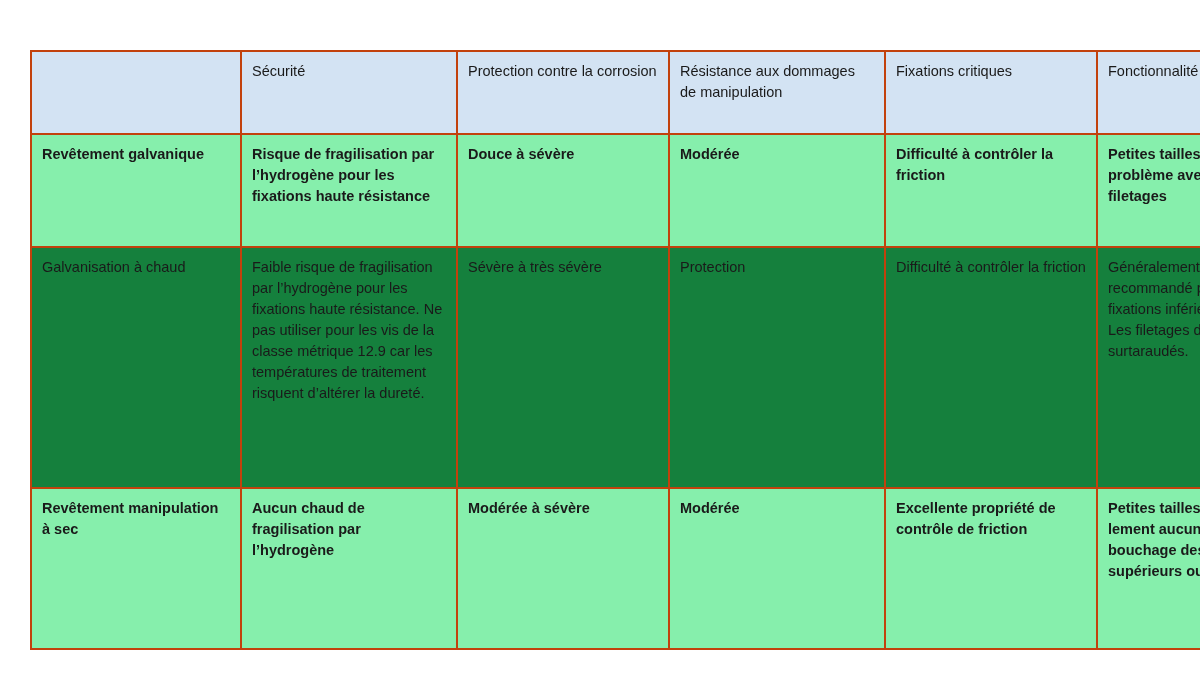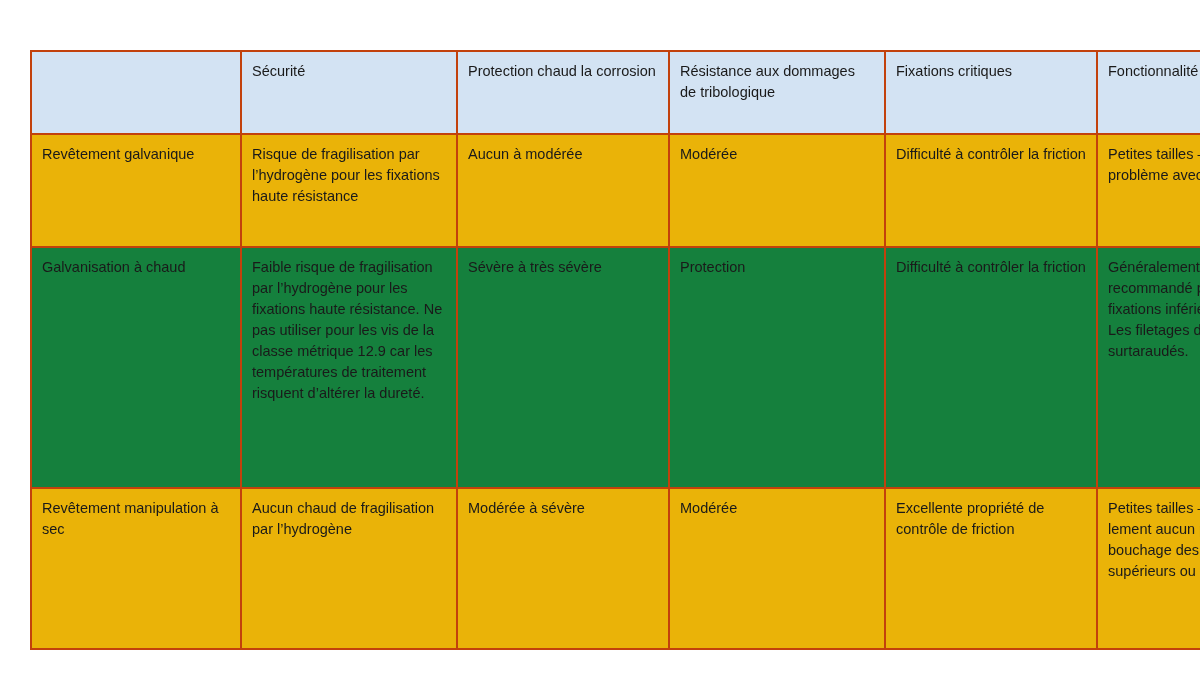--- a/index.html
+++ b/index.html
@@ -39,21 +39,22 @@
   }
   thead td {
     background: #d3e3f3;
     font-size: 14.5px;
     line-height: 1.45;
   }
   tbody tr.shaded td {
     background: #15803d;
   }
   tbody tr.plain td {
-    background: #eab308;
+    background: #86efac;
+    font-weight: bold;
   }
   td.rowhead {
     font-weight: bold;
   }
   .col-0 { width: 188px; }
   .col-1 { width: 194px; }
   .col-2 { width: 190px; }
   .col-3 { width: 194px; }
   .col-4 { width: 190px; }
   .col-5 { width: 184px; }
@@ -70,32 +71,32 @@
 </head>
 <body>
 
 <div class="page">
 
   <table class="comparison">
     <thead>
       <tr class="header-row">
         <td class="col-0"></td>
         <td class="col-1">Sécurité</td>
-        <td class="col-2">Protection chaud la corrosion</td>
-        <td class="col-3">Résistance aux dommages de tribologique</td>
+        <td class="col-2">Protection contre la corrosion</td>
+        <td class="col-3">Résistance aux dommages de manipulation</td>
         <td class="col-4">Fixations critiques</td>
         <td class="col-5">Fonctionnalité</td>
       </tr>
     </thead>
     <tbody>
 
       <tr class="plain row-0">
         <td class="rowhead col-0">Revêtement galvanique</td>
         <td class="col-1 cell-text">Risque de fragilisation par l’hydrogène pour les fixations haute résistance</td>
-        <td class="col-2 cell-text"> Aucun à modérée</td>
+        <td class="col-2 cell-text"> Douce à sévère</td>
         <td class="col-3 cell-text">Modérée</td>
         <td class="col-4 cell-text">Difficulté à contrôler la friction</td>
         <td class="col-5 cell-text">Petites tailles – aucun problème avec les filetages</td>
       </tr>
 
       <tr class="shaded row-1">
         <td class="rowhead col-0">Galvanisation à chaud</td>
         <td class="col-1 cell-text">Faible risque de fragilisation par l’hydrogène pour les fixations haute résistance. Ne pas utiliser pour les vis de la classe métrique 12.9 car les températures de traitement risquent d’altérer la dureté.</td>
         <td class="col-2 cell-text">Sévère à très sévère</td>
         <td class="col-3 cell-text">Protection</td>

